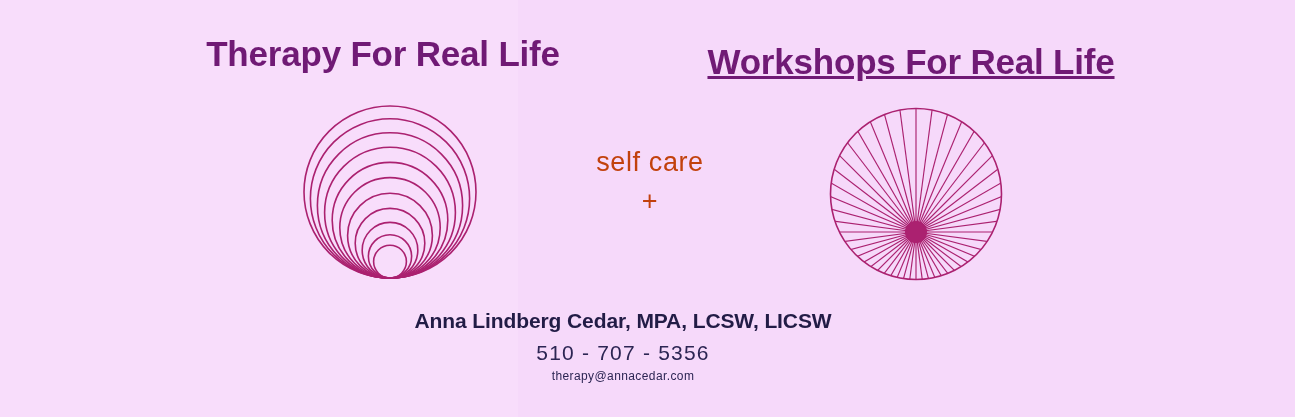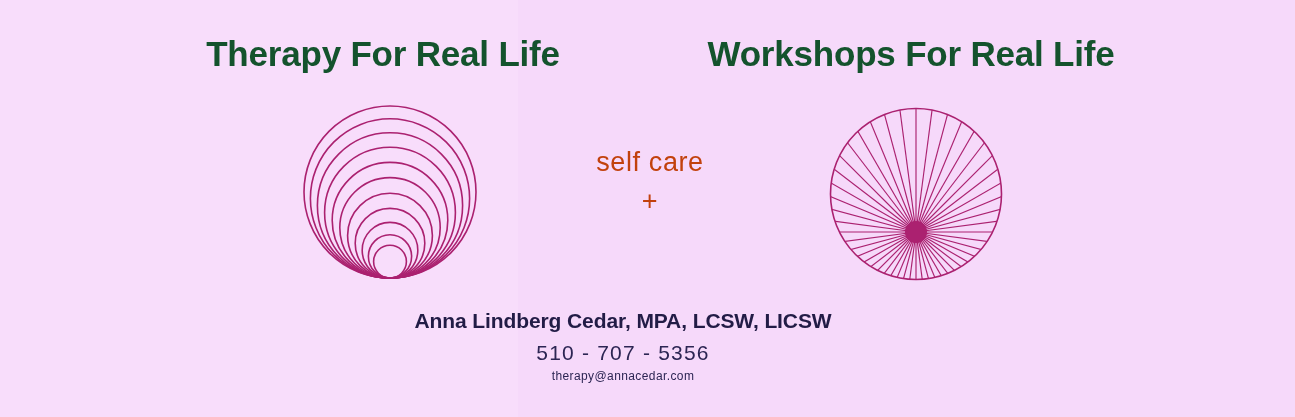--- a/index.html
+++ b/index.html
@@ -33,34 +33,35 @@
     background: #f8ddfb;
   }
 
   
   .heading {
     position: absolute;
     font-family: "Liberation Sans", sans-serif;
     font-weight: bold;
     font-size: 35px;
     letter-spacing: -0.2px;
-    color: #14532d;
+    color: #701a75;
     white-space: nowrap;
     text-align: center;
     line-height: 1;
   }
   #heading-therapy {
     left: 183px;
     top: 36px;
     width: 400px;
   }
   #heading-workshops {
     left: 700px;
-    top: 36px;
+    top: 44px;
     width: 422px;
+    text-decoration: underline;
   }
 
   
   .graphic {
     position: absolute;
   }
   #graphic-rings {
     left: 296px;
     top: 99px;
     width: 196px;

